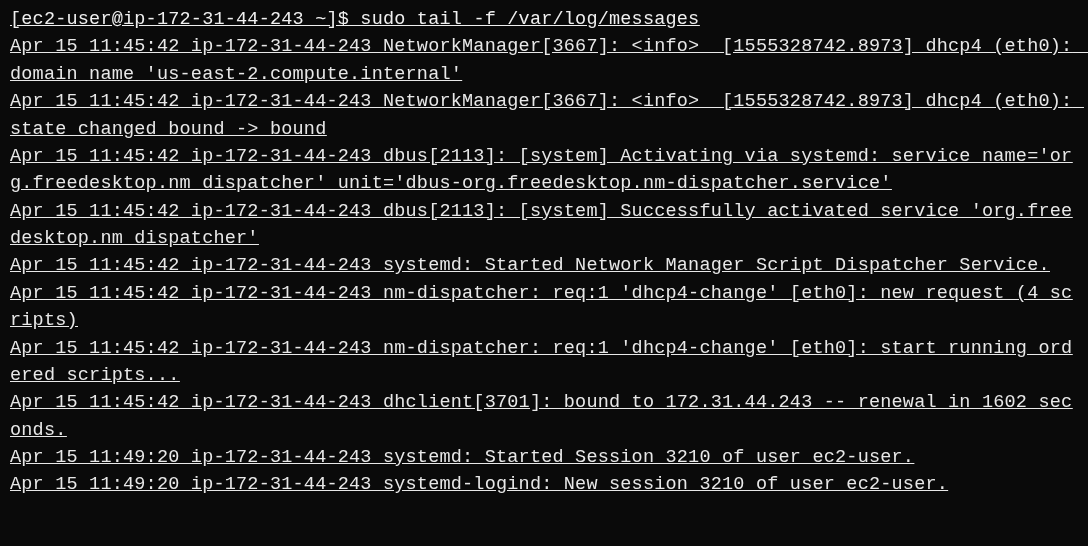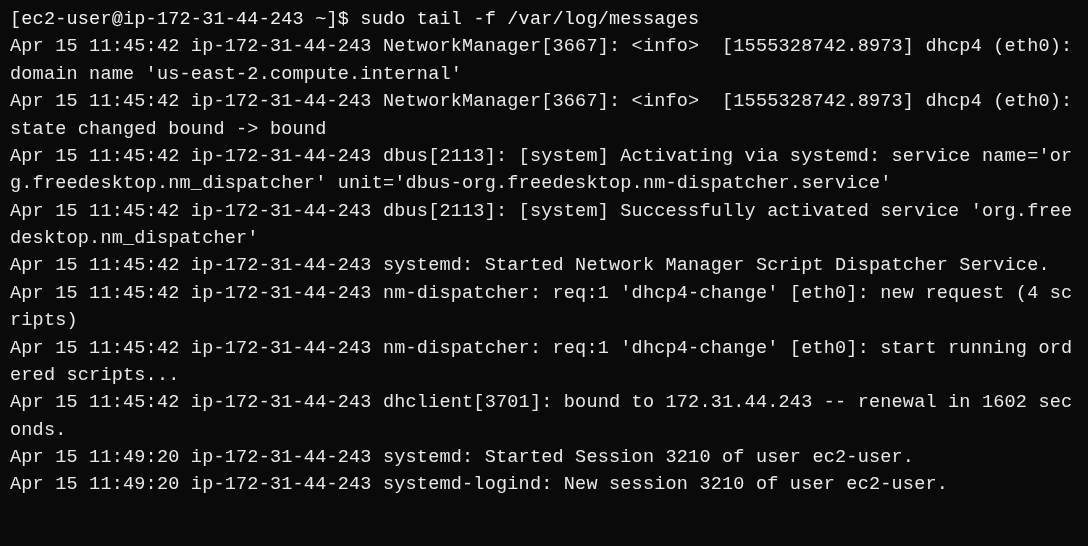--- a/index.html
+++ b/index.html
@@ -1,18 +1,19 @@
 <!DOCTYPE html>
 <html><head>
   <meta charset="utf-8">
   <style>
     * {
       margin: 0;
       padding: 0;
       box-sizing: border-box;
+      text-decoration: underline;
     }
     body {
       background: #0a0a0a;
       font-family: "Menlo", "Monaco", "Consolas", "Courier New", monospace;
       font-size: 18.5px;
       line-height: 1.48;
       color: #f0f0f0;
       width: 1088px;
       height: 546px;
       overflow: hidden;

